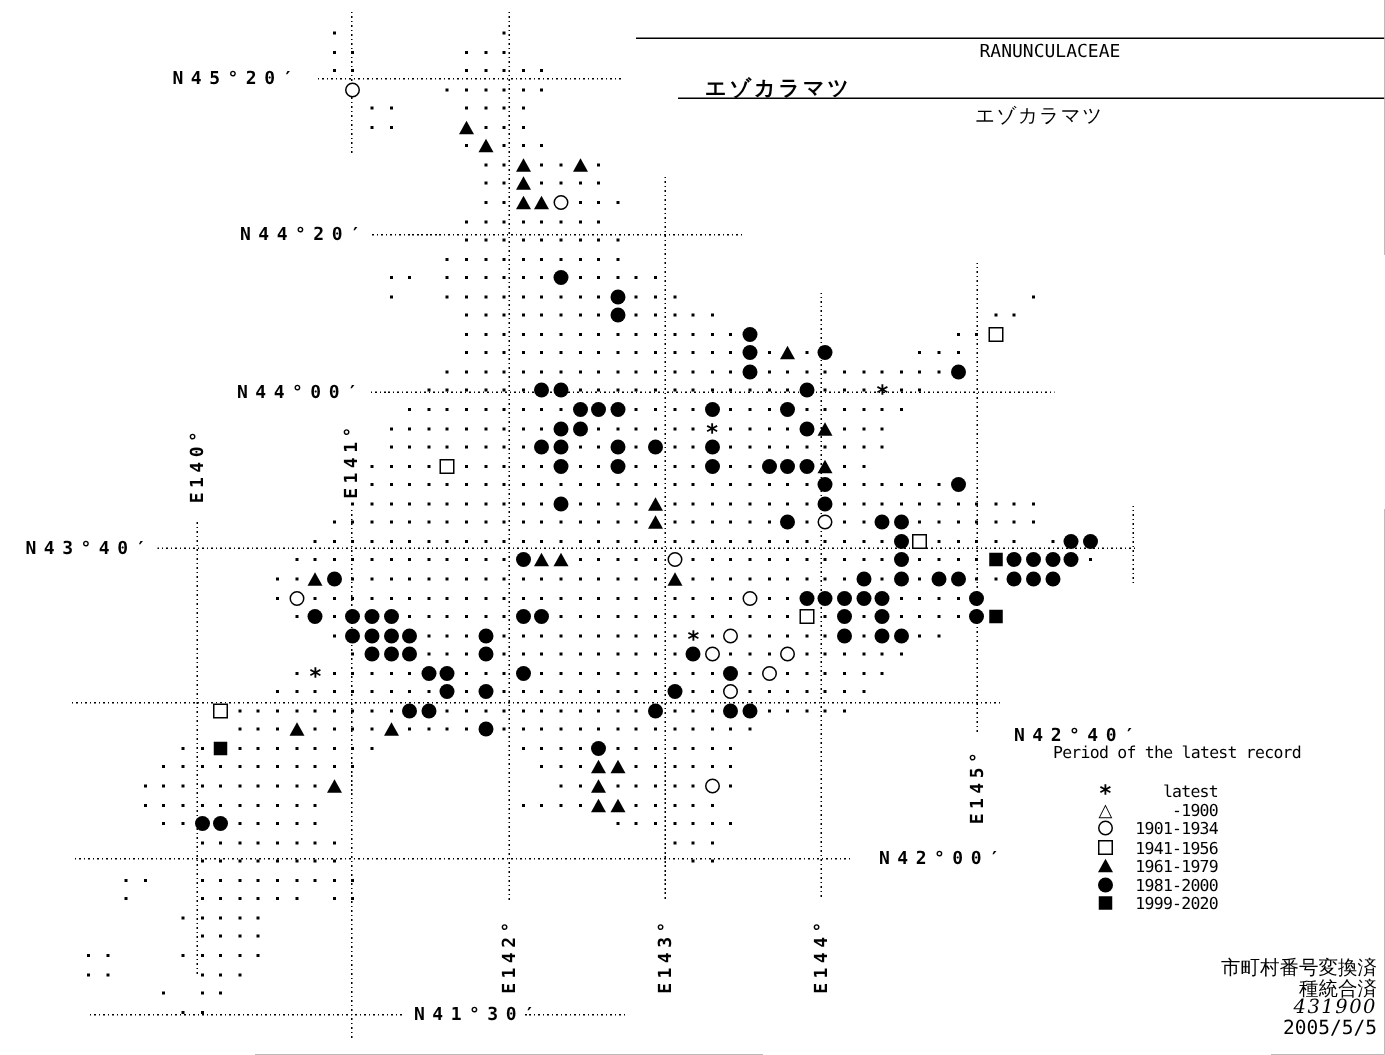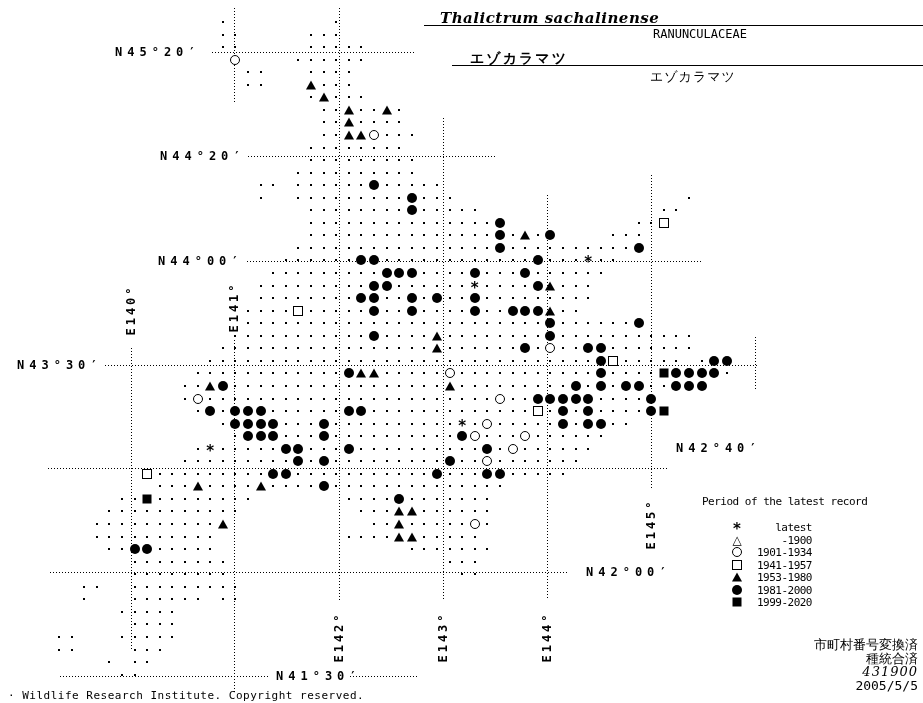--- a/index.html
+++ b/index.html
@@ -35,21 +35,20 @@
   .fr{position:absolute;right:5px;text-align:right;white-space:nowrap;}
   .fr-jp{font:13px "DejaVu Sans",sans-serif;}
   .fr-id{font:italic 13px "DejaVu Serif",serif;letter-spacing:1px;}
   .fr-date{font:13px "DejaVu Sans Mono",monospace;}
 </style>
 </head>
 <body>
 
 <div id="stage">
 
-  <div class="title-latin" style="left:440px;top:9px;">Thalictrum sachalinense</div>
   <div class="rule" style="left:424px;top:25px;width:499px;"></div>
   <div class="fam-latin" style="left:653px;top:27px;">RANUNCULACEAE</div>
 
   <div class="title-jp" style="left:470px;top:50px;">エゾカラマツ</div>
   <div class="rule" style="left:452px;top:65px;width:471px;"></div>
   <div class="fam-jp" style="left:650px;top:68px;">エゾカラマツ</div>
 
   <div id="graticule">
       <div class="hline" style="left: 212px; top: 52px; width: 203px;"></div>
       <div class="hline" style="left: 248px; top: 156px; width: 247px;"></div>
@@ -65,22 +64,22 @@
       <div class="vline" style="left: 339px; top: 8px; height: 592px;"></div>
       <div class="vline" style="left: 443px; top: 118px; height: 482px;"></div>
       <div class="vline" style="left: 547px; top: 195px; height: 405px;"></div>
       <div class="vline" style="left: 651px; top: 175px; height: 315px;"></div>
       <div class="vline" style="left: 755px; top: 337px; height: 53px;"></div>
     </div>
   <div id="axis-labels">
       <div class="lat-label" style="left: 115px; top: 52px;">N45°20′</div>
       <div class="lat-label" style="left: 160px; top: 156px;">N44°20′</div>
       <div class="lat-label" style="left: 158px; top: 261px;">N44°00′</div>
-      <div class="lat-label" style="left: 17px; top: 365px;">N43°30′</div>
-      <div class="lat-label" style="left: 676px; top: 448px;">N42°40′</div>
+      <div class="lat-label" style="left: 17px; top: 365px;">N43°40′</div>
+      <div class="lat-label" style="left: 676px; top: 490px;">N42°40′</div>
       <div class="lat-label" style="left: 586px; top: 572px;">N42°00′</div>
       <div class="lat-label" style="left: 276px; top: 676px;">N41°30′</div>
       <div class="lon-label" style="left: 131px; top: 310px;">E140°</div>
       <div class="lon-label" style="left: 234px; top: 307px;">E141°</div>
       <div class="lon-label" style="left: 339px; top: 637px;">E142°</div>
       <div class="lon-label" style="left: 443px; top: 637px;">E143°</div>
       <div class="lon-label" style="left: 547px; top: 637px;">E144°</div>
       <div class="lon-label" style="left: 651px; top: 524px;">E145°</div>
     </div>
   <div id="map-cells">
@@ -1092,27 +1091,26 @@
     </div>
   <div id="legend">
     <div class="legend-title" style="left:702px;top:495px;">Period of the latest record</div>
   <div class="cell c-ast" style="left: 737px; top: 527px;">*</div>
       <div class="legend-label" style="left: 744px; top: 521px; width: 68px;">latest</div>
       <div class="cell c-ot" style="left: 737px; top: 539.5px;">△</div>
       <div class="legend-label" style="left: 744px; top: 533.5px; width: 68px;">-1900</div>
       <div class="cell c-oc" style="left: 737px; top: 552px;"></div>
       <div class="legend-label" style="left: 744px; top: 546px; width: 68px;">1901-1934</div>
       <div class="cell c-os" style="left: 737px; top: 564.5px;"></div>
-      <div class="legend-label" style="left: 744px; top: 558.5px; width: 68px;">1941-1957</div>
+      <div class="legend-label" style="left: 744px; top: 558.5px; width: 68px;">1941-1956</div>
       <div class="cell c-ft" style="left: 737px; top: 577px;"></div>
-      <div class="legend-label" style="left: 744px; top: 571px; width: 68px;">1953-1980</div>
+      <div class="legend-label" style="left: 744px; top: 571px; width: 68px;">1961-1979</div>
       <div class="cell c-fc" style="left: 737px; top: 589.5px;"></div>
       <div class="legend-label" style="left: 744px; top: 583.5px; width: 68px;">1981-2000</div>
       <div class="cell c-fs" style="left: 737px; top: 602px;"></div>
       <div class="legend-label" style="left: 744px; top: 596px; width: 68px;">1999-2020</div>
     </div>
 
-  <div class="footer-copy" style="left:8px;top:689px;">· Wildlife Research Institute. Copyright reserved.</div>
   <div class="fr fr-jp" style="top:636px;">市町村番号変換済</div>
   <div class="fr fr-jp" style="top:650px;">種統合済</div>
   <div class="fr fr-id" style="top:664px;">431900</div>
   <div class="fr fr-date" style="top:678px;">2005/5/5</div>
 </div>
 
 </body></html>

